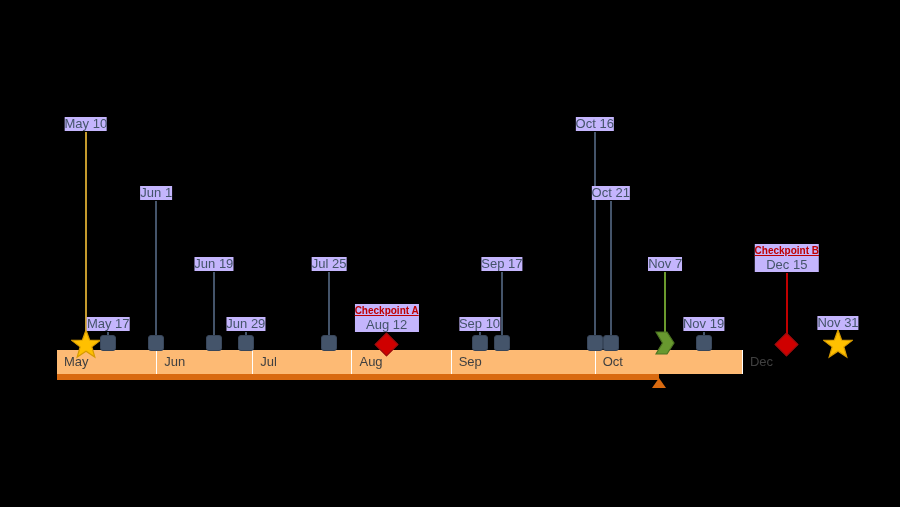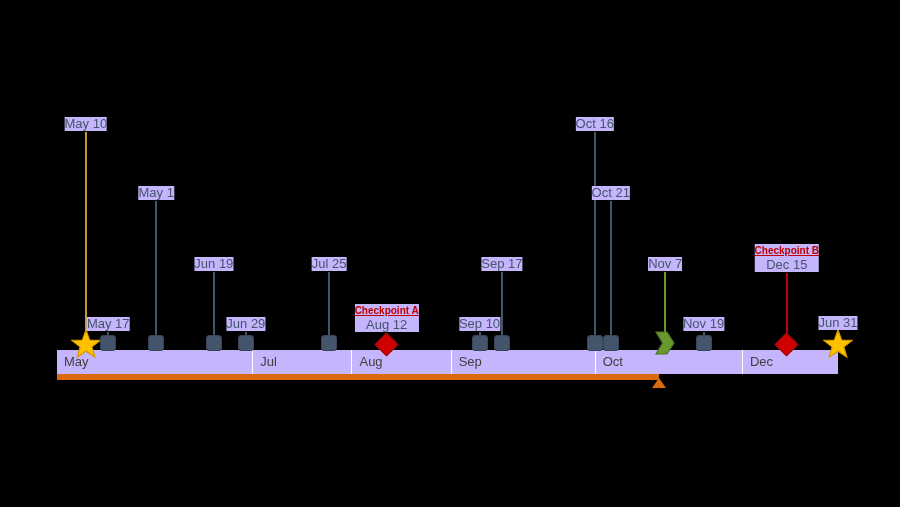--- a/index.html
+++ b/index.html
@@ -7,22 +7,22 @@
     width:900px;height:507px;
     font-family:"Liberation Sans", sans-serif;
     overflow:hidden;
   }
   #canvas{
     position:relative;width:900px;height:507px;
     background:#000000;
   }
   
   #month-band{
-    position:absolute;left:57px;top:350px;width:781px;height:24px;
-    background:#c4b5fd;
+    position:absolute;left:57px;top:350px;width:685px;height:24px;
+    background:#fdba74;
   }
   .month-seg{
     position:absolute;top:0;height:24px;box-sizing:border-box;
   }
   .month-seg.divided{border-left:1px solid #ffffff;}
   .month-label{
     display:block;padding-left:7px;line-height:24px;
     font-size:13px;color:#404040;white-space:nowrap;
   }
   
@@ -58,20 +58,23 @@
   .mk-svg{position:absolute;}
 </style>
 </head>
 <body>
 
 <div id="canvas">
   <div id="month-band">
       <div class="month-seg" style="left: 0px; width: 99.2254px;">
         <span class="month-label">May</span>
       </div>
+      <div class="month-seg divided" style="left: 99.2254px; width: 96.0246px;">
+        <span class="month-label">Jun</span>
+      </div>
       <div class="month-seg divided" style="left: 195.25px; width: 99.2254px;">
         <span class="month-label">Jul</span>
       </div>
       <div class="month-seg divided" style="left: 294.475px; width: 99.2254px;">
         <span class="month-label">Aug</span>
       </div>
       <div class="month-seg divided" style="left: 393.701px; width: 96.0246px;">
         <span class="month-label">Sep</span>
       </div>
       <div class="month-seg divided" style="left: 489.725px; width: 99.2254px; margin-left: 48px;">
@@ -91,21 +94,21 @@
       <svg class="mk-svg" width="30" height="30" viewBox="0 0 30 30" style="left: 70.8074px; top: 330px;">
         <polygon points="15,0 18.6,10 29.3,10.4 20.9,16.9 23.8,27.1 15,21.2 6.2,27.1 9.1,16.9 0.7,10.4 11.4,10" fill="#ffc000" stroke="#d79b00" stroke-width="1.2"></polygon>
       </svg>
       <div class="ms-line" style="left: 107.213px; top: 332px; height: 4px; background: rgb(68, 84, 106);"></div>
       <div class="ms-label" style="left: 108.213px; top: 317px;">
         <div>May 17</div>
       </div>
       <div class="mk-square" style="left: 100.213px; top: 335px; background: rgb(68, 84, 106); border-color: rgb(56, 70, 90);"></div>
       <div class="ms-line" style="left: 155.225px; top: 201px; height: 135px; background: rgb(68, 84, 106);"></div>
       <div class="ms-label" style="left: 156.225px; top: 186px;">
-        <div>May 1</div>
+        <div>Jun 1</div>
       </div>
       <div class="mk-square" style="left: 148.225px; top: 335px; background: rgb(68, 84, 106); border-color: rgb(56, 70, 90);"></div>
       <div class="ms-line" style="left: 212.84px; top: 272px; height: 64px; background: rgb(68, 84, 106);"></div>
       <div class="ms-label" style="left: 213.84px; top: 257px;">
         <div>Jun 19</div>
       </div>
       <div class="mk-square" style="left: 205.84px; top: 335px; background: rgb(68, 84, 106); border-color: rgb(56, 70, 90);"></div>
       <div class="ms-line" style="left: 244.848px; top: 332px; height: 4px; background: rgb(68, 84, 106);"></div>
       <div class="ms-label" style="left: 245.848px; top: 317px;">
         <div>Jun 29</div>
@@ -153,19 +156,19 @@
         <div>Nov 19</div>
       </div>
       <div class="mk-square" style="left: 695.566px; top: 335px; background: rgb(68, 84, 106); border-color: rgb(56, 70, 90);"></div>
       <div class="ms-line" style="left: 785.787px; top: 273px; height: 61px; background: rgb(192, 0, 0);"></div>
       <div class="ms-label" style="left: 786.787px; top: 244px;">
         <div class="cp-title">Checkpoint B</div>
         <div>Dec 15</div>
       </div>
       <div class="mk-diamond" style="left: 778.287px; top: 336px; background: rgb(207, 0, 0); border-color: rgb(149, 15, 15);"></div>
       <div class="ms-label" style="left: 838px; top: 316px;">
-        <div>Jun 31</div>
+        <div>Nov 31</div>
       </div>
       <svg class="mk-svg" width="30" height="30" viewBox="0 0 30 30" style="left: 823px; top: 330px;">
         <polygon points="15,0 18.6,10 29.3,10.4 20.9,16.9 23.8,27.1 15,21.2 6.2,27.1 9.1,16.9 0.7,10.4 11.4,10" fill="#ffc000" stroke="#d79b00" stroke-width="1.2"></polygon>
       </svg>
     </div>
 </div>
 
 </body></html>

